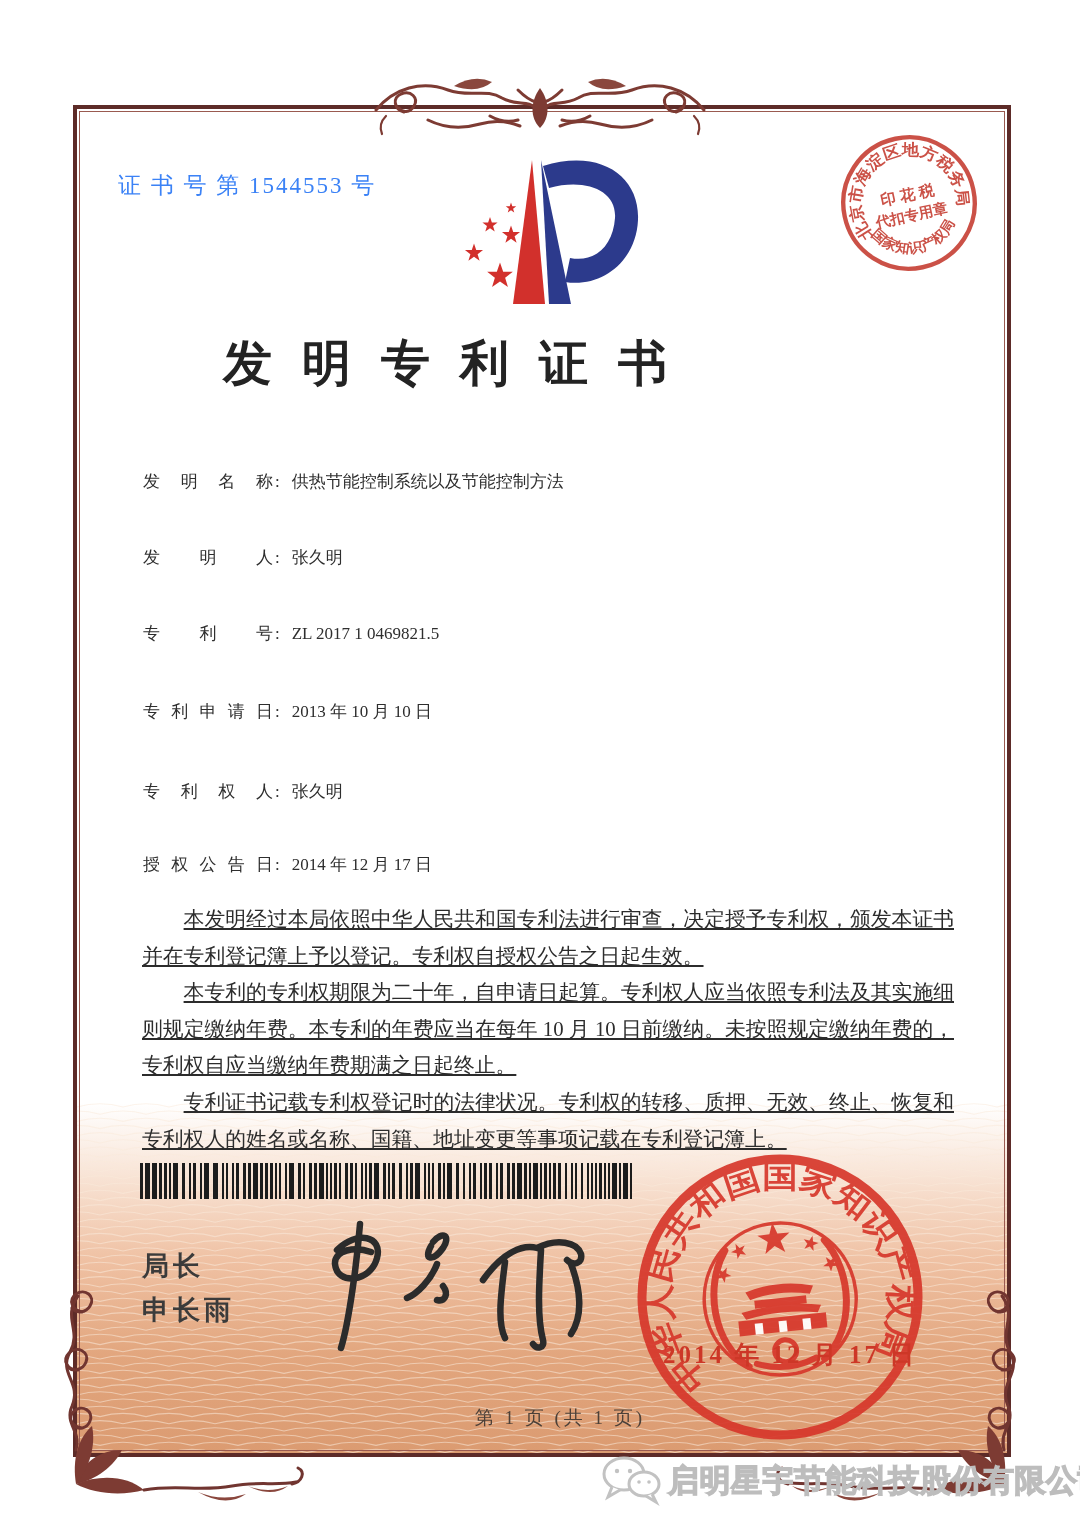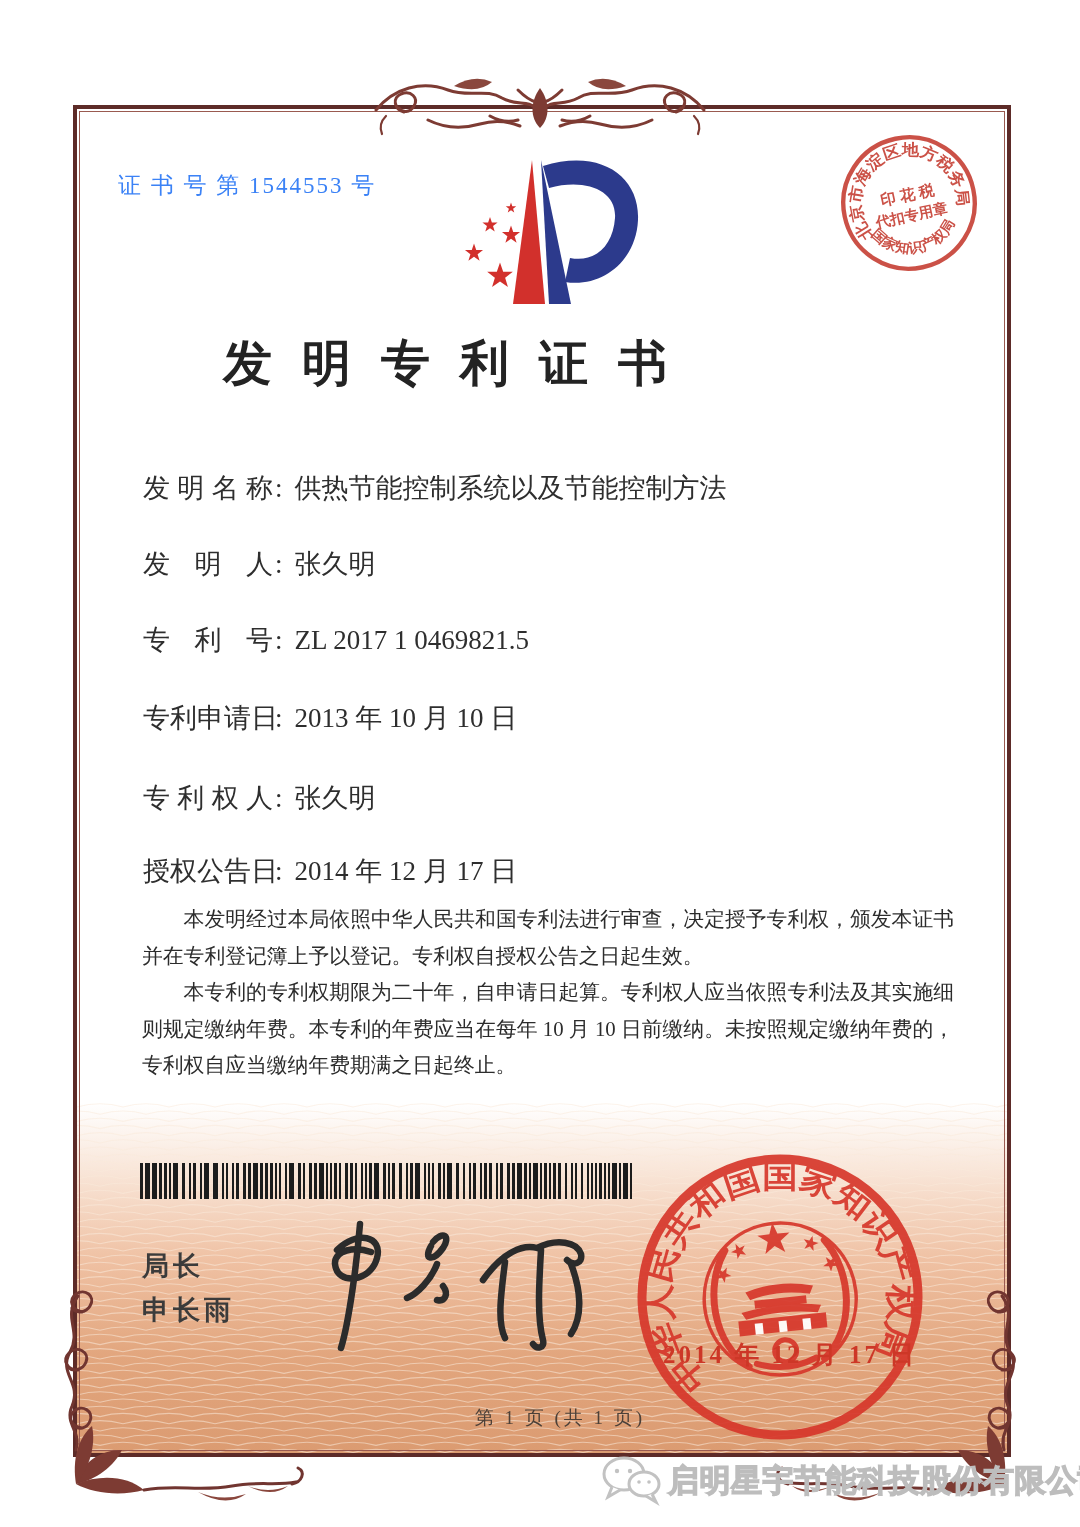--- a/index.html
+++ b/index.html
@@ -10,25 +10,25 @@
   .frame{left:73px;top:105px;width:938px;height:1352px;border:4px solid #5d2b28;box-sizing:border-box;z-index:2;}
   .frame-inner{position:absolute;inset:2px;border:1px solid #9a5a50;}
   
   .gradient-strip{left:77px;top:1103px;width:930px;height:350px;z-index:1;overflow:hidden;
     background:linear-gradient(to bottom,rgba(238,190,158,0) 0%,rgba(238,186,150,.38) 20%,
        rgba(234,172,132,.75) 45%,#e2a67e 72%,#db9b71 100%);}
   .cert-no{left:118px;top:170px;font-size:23px;letter-spacing:2px;color:#3b82f6;z-index:3;}
   .logo{left:435px;top:146px;width:230px;height:190px;z-index:3;}
   .title{left:77px;top:331px;width:736px;text-align:center;font-size:49px;font-weight:bold;
          letter-spacing:30px;text-indent:30px;color:#232323;z-index:3;}
-  .field{left:143px;font-size:27px;color:#2e2e2e;z-index:3;white-space:nowrap;}
+  .field{left:143px;font-size:17px;color:#2e2e2e;z-index:3;white-space:nowrap;}
   .fname{display:inline-block;width:130px;text-align:justify;text-align-last:justify;}
   .fcolon{margin:0 12px 0 2px;}
   .paras{left:142px;top:901px;width:812px;font-size:20.8px;line-height:36.6px;
-         text-align:justify;color:#2c2c2c;z-index:3;}
+         text-align:justify;color:#2c2c2c;z-index:3;text-decoration:underline;}
   .paras p{margin:0;text-indent:2em;}
   .barcode{left:140px;top:1163px;width:500px;height:36px;z-index:4;}
   .dir{left:142px;font-family:"Liberation Sans","DejaVu Sans",sans-serif;font-weight:bold;
        font-size:27px;color:#3b3b3b;letter-spacing:4px;z-index:4;}
   .signature{left:265px;top:1202px;width:335px;height:168px;z-index:4;}
   .seal{left:630px;top:1147px;width:300px;height:300px;z-index:5;transform:rotate(-6deg);}
   .seal-date{left:663px;top:1338px;font-size:25px;font-weight:bold;color:#cd3727;
              letter-spacing:3px;z-index:6;white-space:nowrap;}
   .tax-stamp{left:836px;top:130px;width:146px;height:146px;z-index:3;transform:rotate(-12deg);}
   .page-info{left:77px;top:1405px;width:870px;text-align:center;font-size:19px;
@@ -191,20 +191,21 @@
 <div class="abs field" style="top:780px">
   <span class="fname">专利权人</span><span class="fcolon">:</span><span>张久明</span>
 </div>
 <div class="abs field" style="top:853px">
   <span class="fname">授权公告日</span><span class="fcolon">:</span><span>2014 年 12 月 17 日</span>
 </div>
 
 <div class="abs paras">
   <p>本发明经过本局依照中华人民共和国专利法进行审查，决定授予专利权，颁发本证书并在专利登记簿上予以登记。专利权自授权公告之日起生效。</p>
   <p>本专利的专利权期限为二十年，自申请日起算。专利权人应当依照专利法及其实施细则规定缴纳年费。本专利的年费应当在每年 10 月 10 日前缴纳。未按照规定缴纳年费的，专利权自应当缴纳年费期满之日起终止。</p>
+  <p>专利证书记载专利权登记时的法律状况。专利权的转移、质押、无效、终止、恢复和专利权人的姓名或名称、国籍、地址变更等事项记载在专利登记簿上。</p>
 </div>
 
 <svg id="barcode" class="abs barcode">
     <rect x="0" y="0" width="3" height="36" fill="#1c1c1c"></rect>
     <rect x="5" y="0" width="5" height="36" fill="#1c1c1c"></rect>
     <rect x="12" y="0" width="5" height="36" fill="#1c1c1c"></rect>
     <rect x="19" y="0" width="3" height="36" fill="#1c1c1c"></rect>
     <rect x="24" y="0" width="3" height="36" fill="#1c1c1c"></rect>
     <rect x="29" y="0" width="2" height="36" fill="#1c1c1c"></rect>
     <rect x="33" y="0" width="5" height="36" fill="#1c1c1c"></rect>

